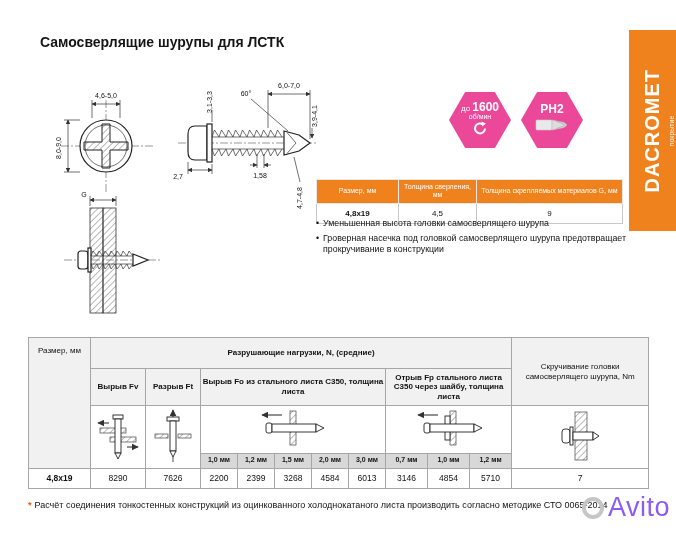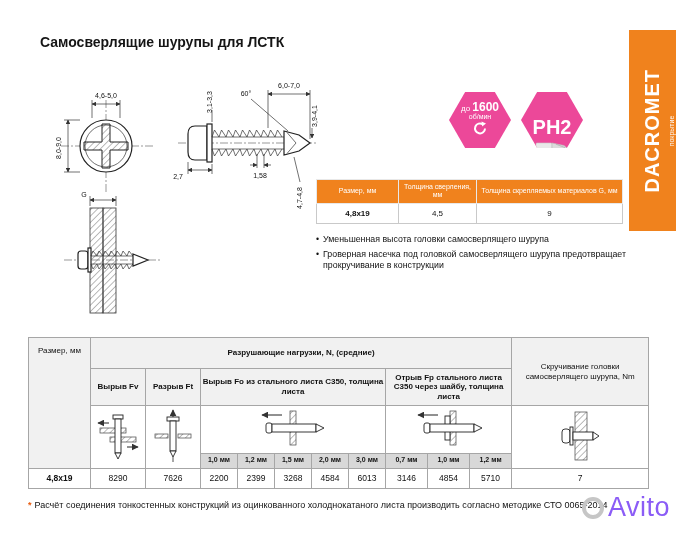--- a/index.html
+++ b/index.html
@@ -19,39 +19,39 @@
 
   
   .hex{position:absolute;width:62px;height:56px;background:#ec4899;color:#fff;text-align:center;
        clip-path:polygon(26% 0,74% 0,100% 50%,74% 100%,26% 100%,0 50%);}
   .hex1{left:449px;top:92px;}
   .hex2{left:521px;top:92px;}
   .hx-l1{font-size:8px;margin-top:8px;}
   .hx-l1 b{font-size:12px;}
   .hx-l2{font-size:7px;margin-top:-1px;}
   .hx-ico{margin-top:1px;}
-  .hex2 .hx-label{font-size:20px;font-weight:bold;margin-top:24px;}
+  .hex2 .hx-label{font-size:12px;font-weight:bold;margin-top:10px;}
 
   
   .drawing{position:absolute;left:6px;top:58px;}
   .lnw{stroke:#222;stroke-width:1.2;fill:#fff;}
   .ln-thin{stroke:#333;stroke-width:0.7;fill:none;}
   .cl{stroke:#555;stroke-width:0.6;stroke-dasharray:8 2 2 2;fill:none;}
   .dim{stroke:#333;stroke-width:0.7;fill:none;}
   .dtxt{font-size:7px;fill:#111;}
 
   
   .spec-table{position:absolute;left:316px;top:179px;width:306px;border-collapse:collapse;table-layout:fixed;}
   .spec-table th{background:#F0821D;color:#fff;font-size:7px;font-weight:normal;line-height:1.2;
                  padding:3px 2px;border:1px solid #e8e8e8;text-align:center;vertical-align:middle;}
   .spec-table td{font-size:8px;text-align:center;border:1px solid #c9c9c9;height:17px;background:#fff;}
   .spec-table td:first-child{font-weight:bold;}
 
   
-  .features{position:absolute;left:316px;top:234px;width:318px;font-size:8.8px;line-height:1.25;color:#111;}
+  .features{position:absolute;left:316px;top:218px;width:318px;font-size:8.8px;line-height:1.25;color:#111;}
   .feature{display:flex;gap:4px;margin-bottom:4px;}
   .feature::before{content:"•";flex:0 0 auto;}
 
   
   .load-table{position:absolute;left:28px;top:337px;width:620px;border-collapse:collapse;table-layout:fixed;}
   .load-table td{border:1px solid #a6a6a6;text-align:center;vertical-align:middle;padding:1px 1px;
                  font-size:8px;line-height:1.2;color:#111;background:#fff;}
   .load-table td.hdr{background:#f1f1f1;}
   .load-table td.bold{font-weight:bold;}
   .load-table td.gray{background:#d8d8d8;font-size:7px;font-weight:bold;height:14px;padding:0;}

